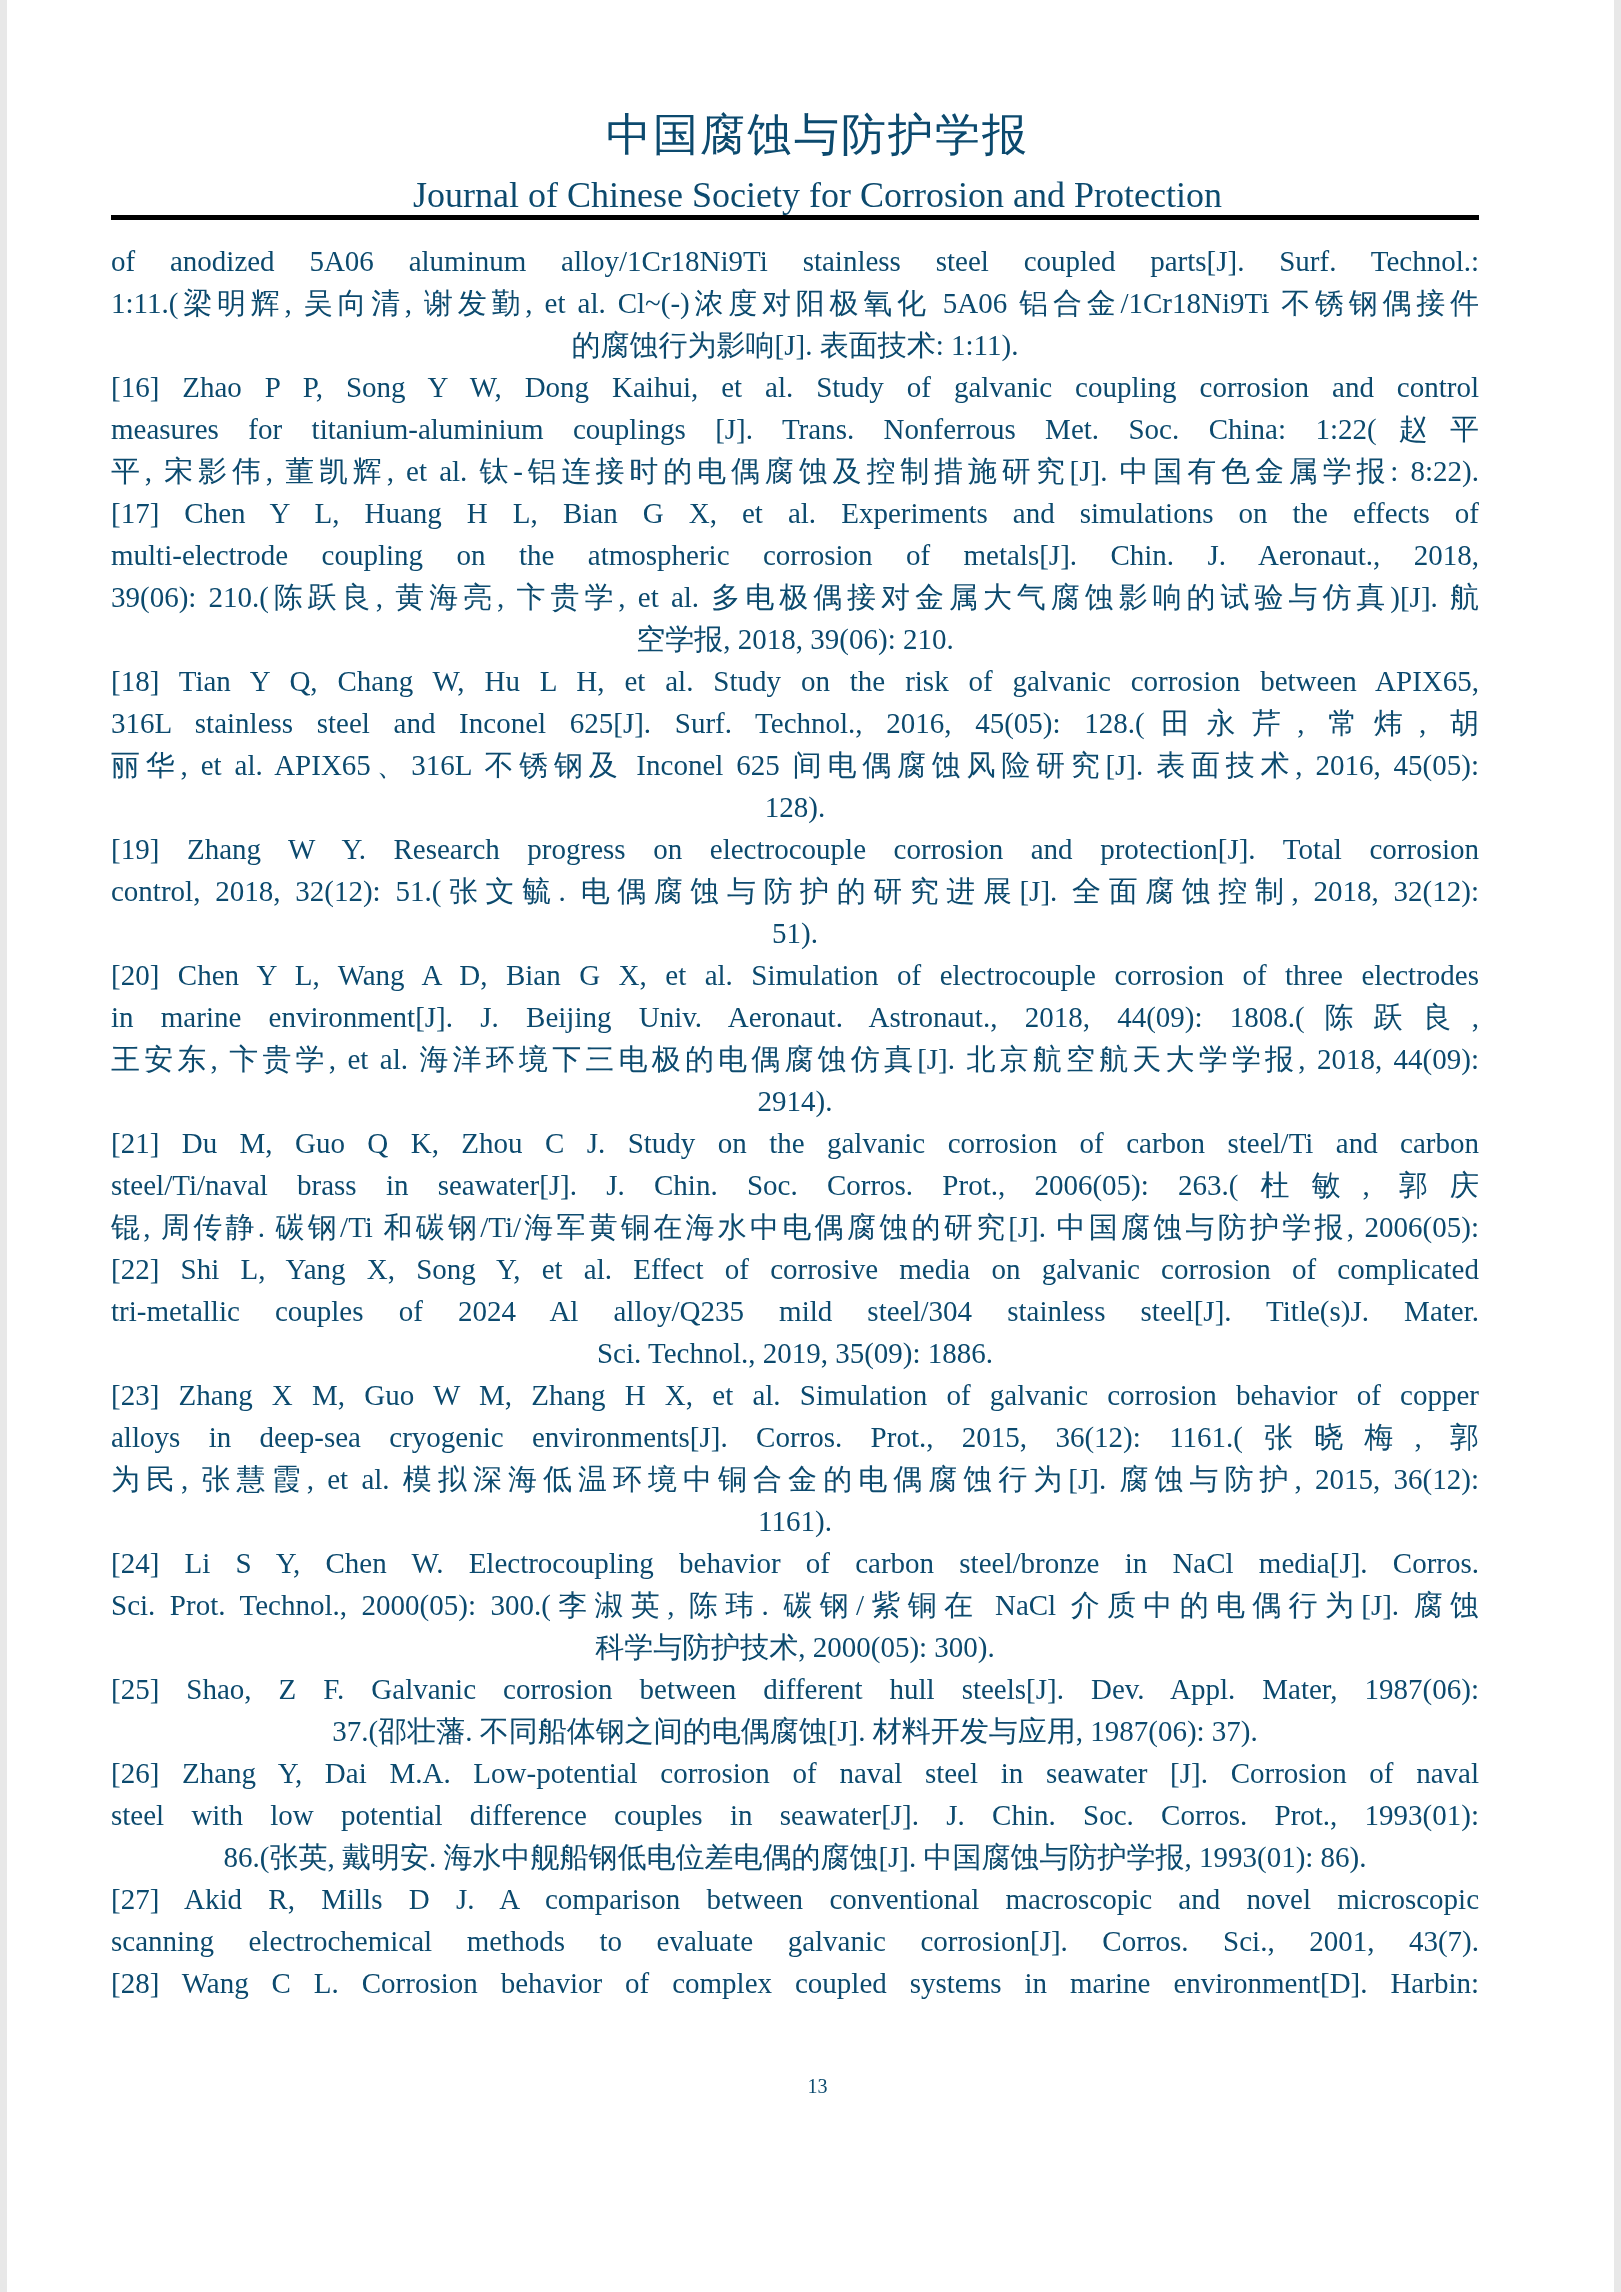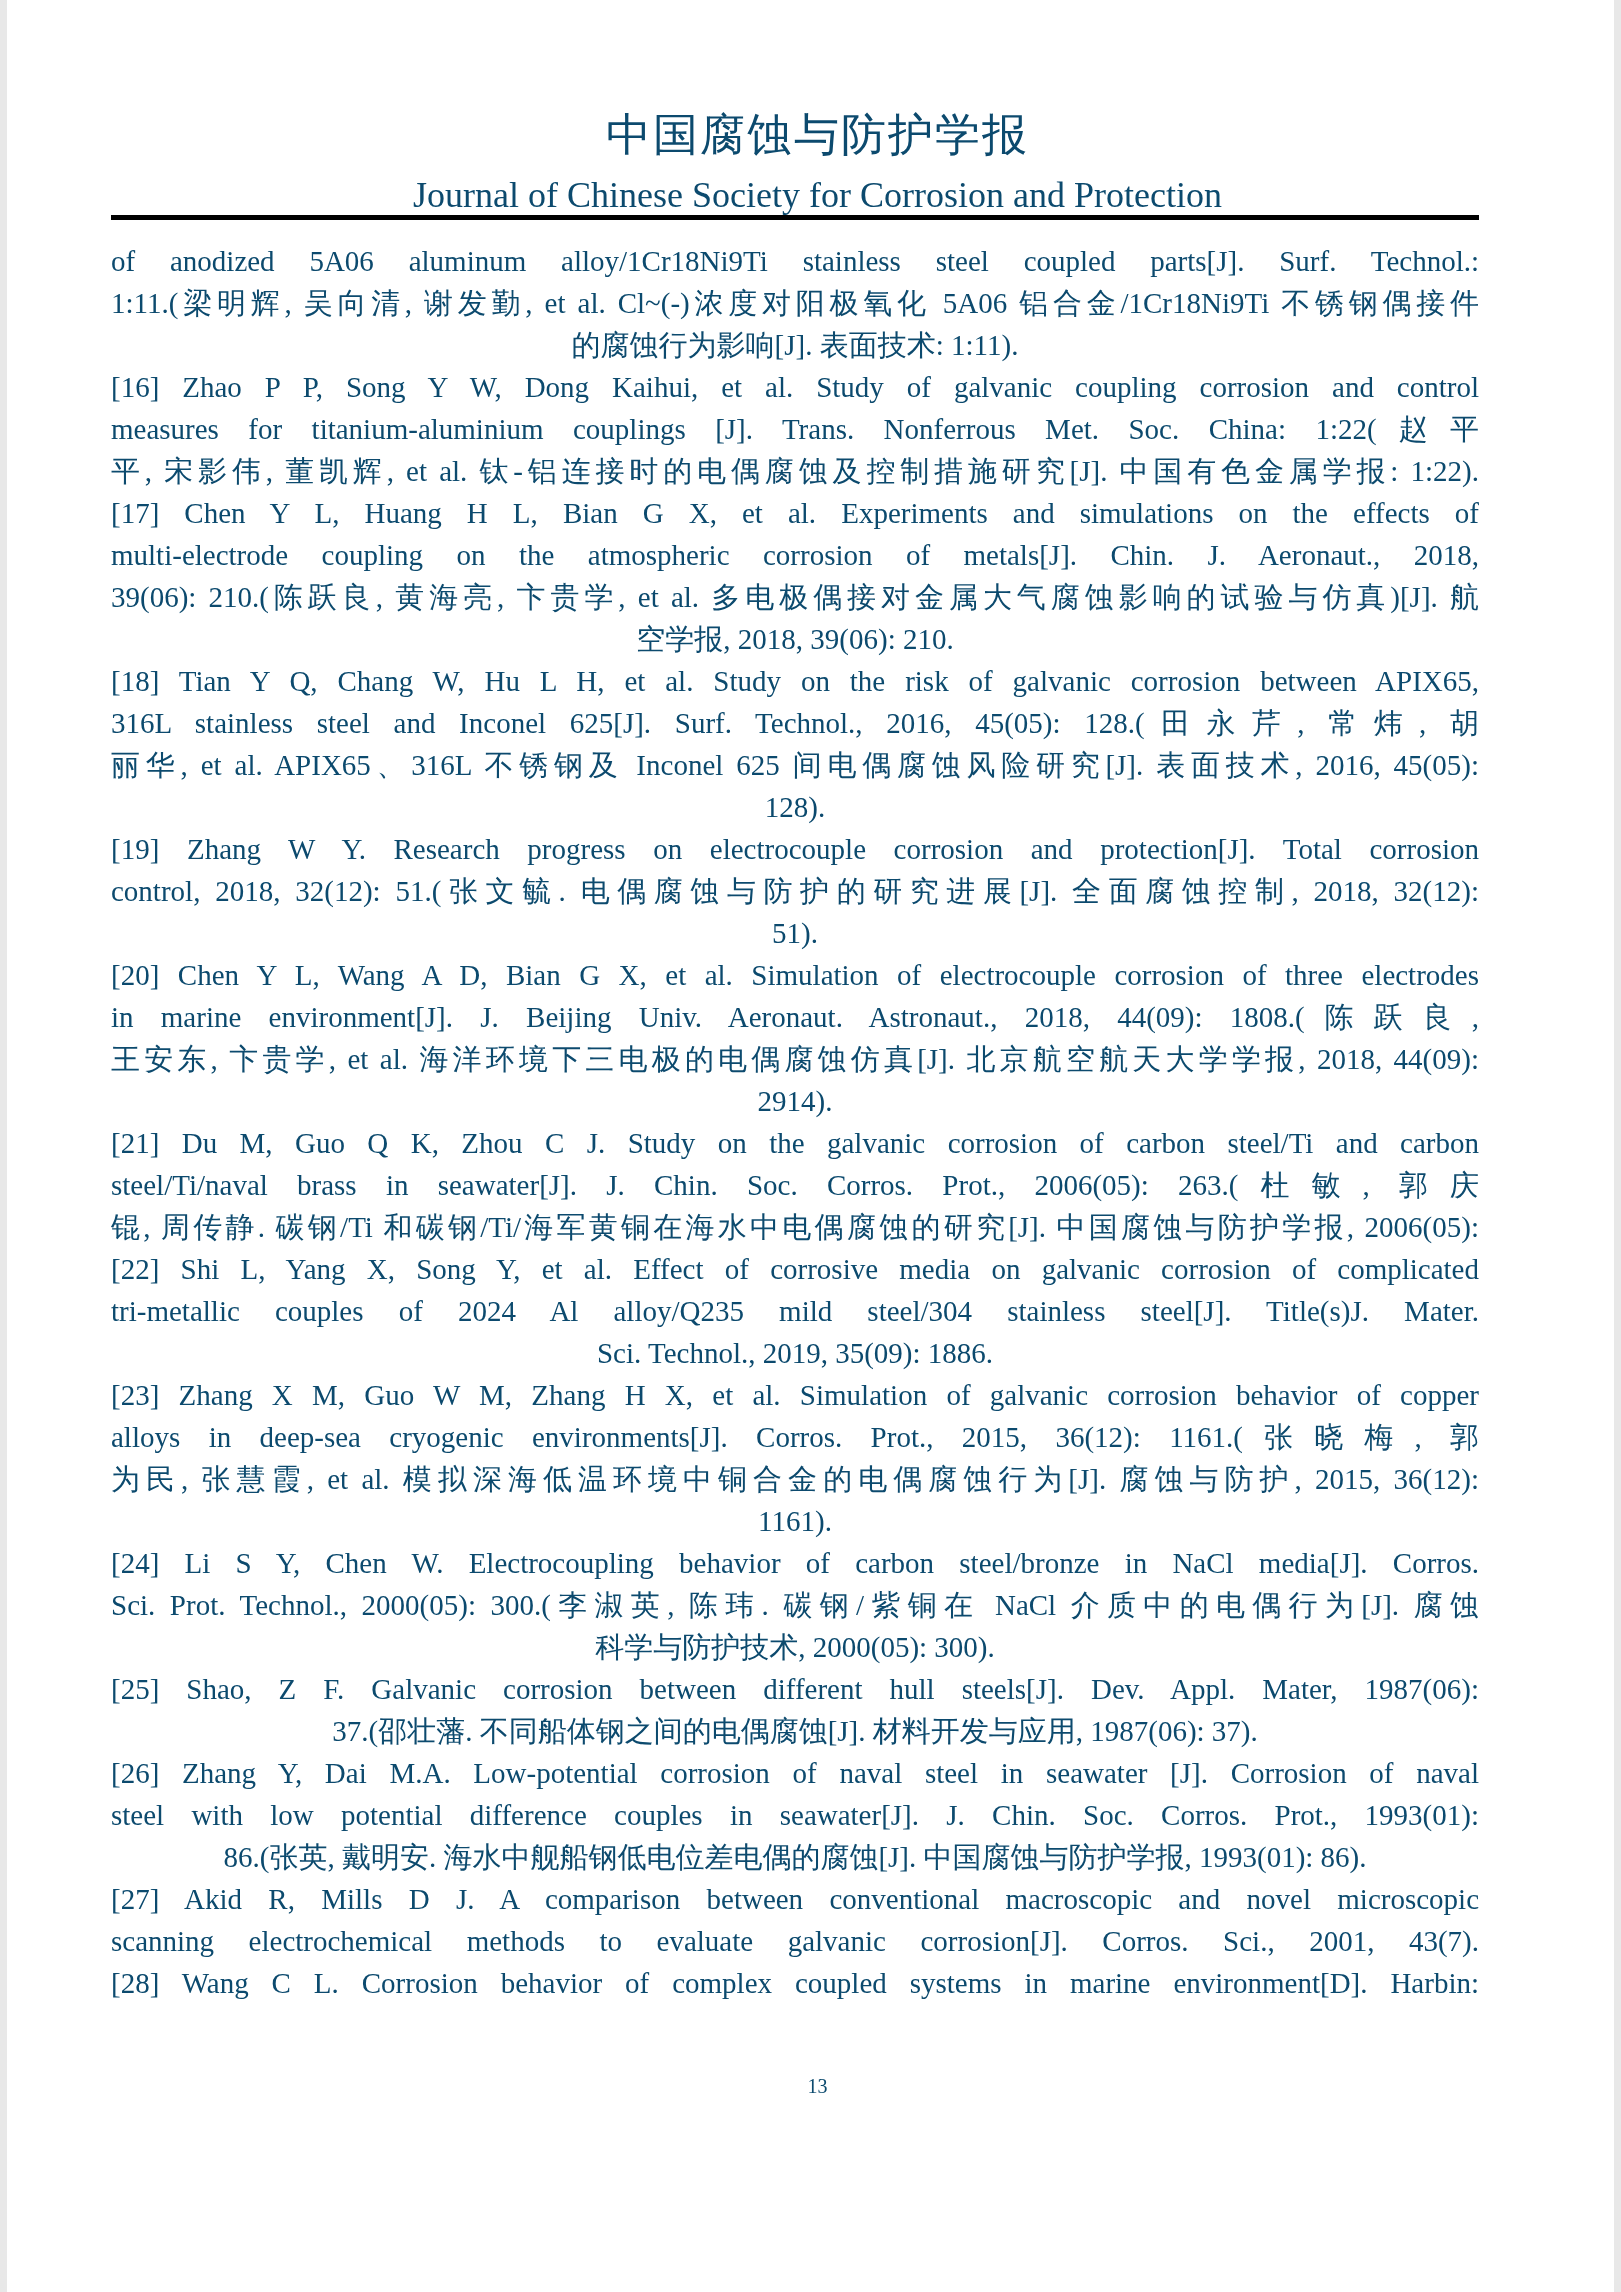--- a/index.html
+++ b/index.html
@@ -71,21 +71,21 @@
 <div class="page">
   <div class="journal-title-cn">中国腐蚀与防护学报</div>
   <div class="journal-title-en">Journal of Chinese Society for Corrosion and Protection</div>
   <div class="header-rule"></div>
   <div class="refs">
       <div class="ref-line just">of anodized 5A06 aluminum alloy/1Cr18Ni9Ti stainless steel coupled parts[J]. Surf. Technol.:</div>
       <div class="ref-line just">1:11.(梁明辉, 吴向清, 谢发勤, et al. Cl~(-)浓度对阳极氧化 5A06 铝合金/1Cr18Ni9Ti 不锈钢偶接件</div>
       <div class="ref-line">的腐蚀行为影响[J]. 表面技术: 1:11).</div>
       <div class="ref-line just">[16] Zhao P P, Song Y W, Dong Kaihui, et al. Study of galvanic coupling corrosion and control</div>
       <div class="ref-line just">measures for titanium-aluminium couplings [J]. Trans. Nonferrous Met. Soc. China: 1:22(赵平</div>
-      <div class="ref-line just">平, 宋影伟, 董凯辉, et al. 钛-铝连接时的电偶腐蚀及控制措施研究[J]. 中国有色金属学报: 1:22).</div>
+      <div class="ref-line just">平, 宋影伟, 董凯辉, et al. 钛-铝连接时的电偶腐蚀及控制措施研究[J]. 中国有色金属学报: 8:22).</div>
       <div class="ref-line just">[17] Chen Y L, Huang H L, Bian G X, et al. Experiments and simulations on the effects of</div>
       <div class="ref-line just">multi-electrode coupling on the atmospheric corrosion of metals[J]. Chin. J. Aeronaut., 2018,</div>
       <div class="ref-line just">39(06): 210.(陈跃良, 黄海亮, 卞贵学, et al. 多电极偶接对金属大气腐蚀影响的试验与仿真)[J]. 航</div>
       <div class="ref-line">空学报, 2018, 39(06): 210.</div>
       <div class="ref-line just">[18] Tian Y Q, Chang W, Hu L H, et al. Study on the risk of galvanic corrosion between APIX65,</div>
       <div class="ref-line just">316L stainless steel and Inconel 625[J]. Surf. Technol., 2016, 45(05): 128.(田永芹, 常炜, 胡</div>
       <div class="ref-line just">丽华, et al. APIX65、316L 不锈钢及 Inconel 625 间电偶腐蚀风险研究[J]. 表面技术, 2016, 45(05):</div>
       <div class="ref-line">128).</div>
       <div class="ref-line just">[19] Zhang W Y. Research progress on electrocouple corrosion and protection[J]. Total corrosion</div>
       <div class="ref-line just">control, 2018, 32(12): 51.(张文毓. 电偶腐蚀与防护的研究进展[J]. 全面腐蚀控制, 2018, 32(12):</div>

